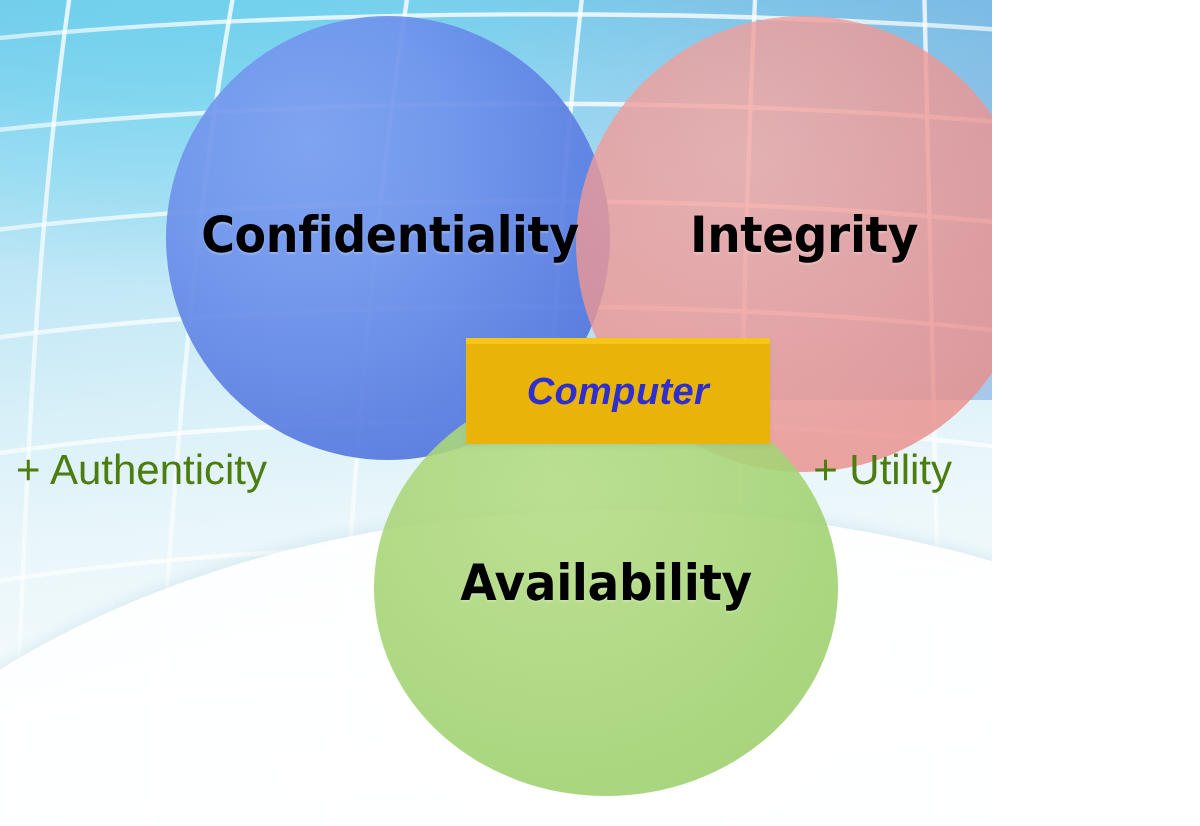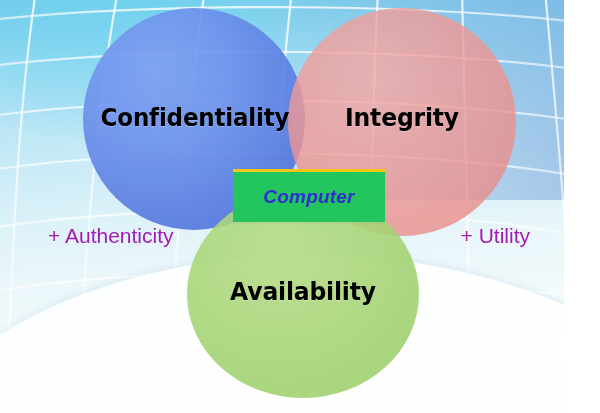--- a/index.html
+++ b/index.html
@@ -6,21 +6,21 @@
     margin: 0;
     padding: 0;
     background: #ffffff;
   }
   body {
     font-family: "Liberation Sans", sans-serif;
   }
 
   #stage {
     position: relative;
-    width: 564px;
+    width: 496px;
     height: 413px;
     overflow: hidden;
   }
 
   
   .bg-base {
     position: absolute;
     inset: 0;
     background:
       radial-gradient(ellipse 420px 300px at 20% -10%, #6fd3ef 0%, rgba(111,211,239,0) 62%),
@@ -118,21 +118,21 @@
     text-align: center;
     font-size: 25px;
     transform: scaleX(0.94);
   }
 
   
   .center-box {
     position: absolute;
     left: 233px; top: 169px;
     width: 152px; height: 53px;
-    background: #22c55e;
+    background: #eab308;
     border-top: 3px solid #f5c518;
     box-sizing: border-box;
     display: flex;
     flex-direction: column;
     align-items: center;
     justify-content: center;
     box-shadow: 0 1px 2px rgba(120,140,160,0.18);
   }
   .center-box .line {
     color: #2f2fd0;
@@ -140,29 +140,28 @@
     font-style: italic;
     font-size: 19px;
     line-height: 22px;
     font-family: "Liberation Sans", sans-serif;
     letter-spacing: 0.2px;
   }
 
   
   .side-label {
     position: absolute;
-    color: #a21caf;
+    color: #4d7c0f;
     font-size: 21px;
     font-weight: normal;
     font-family: "Liberation Sans", sans-serif;
     white-space: nowrap;
-    margin-left: 40px;
   }
   .label-authenticity { left: 8px;  top: 224px; }
-  .label-utility      { right: 34px; top: 224px; }
+  .label-utility      { right: 20px; top: 224px; }
 </style>
 </head>
 <body>
 
 <div id="stage">
 
   <div class="bg-base"></div>
   <div class="bg-topright"></div>
 
   <svg class="grid-svg" width="600" height="413" viewBox="0 0 600 413">

